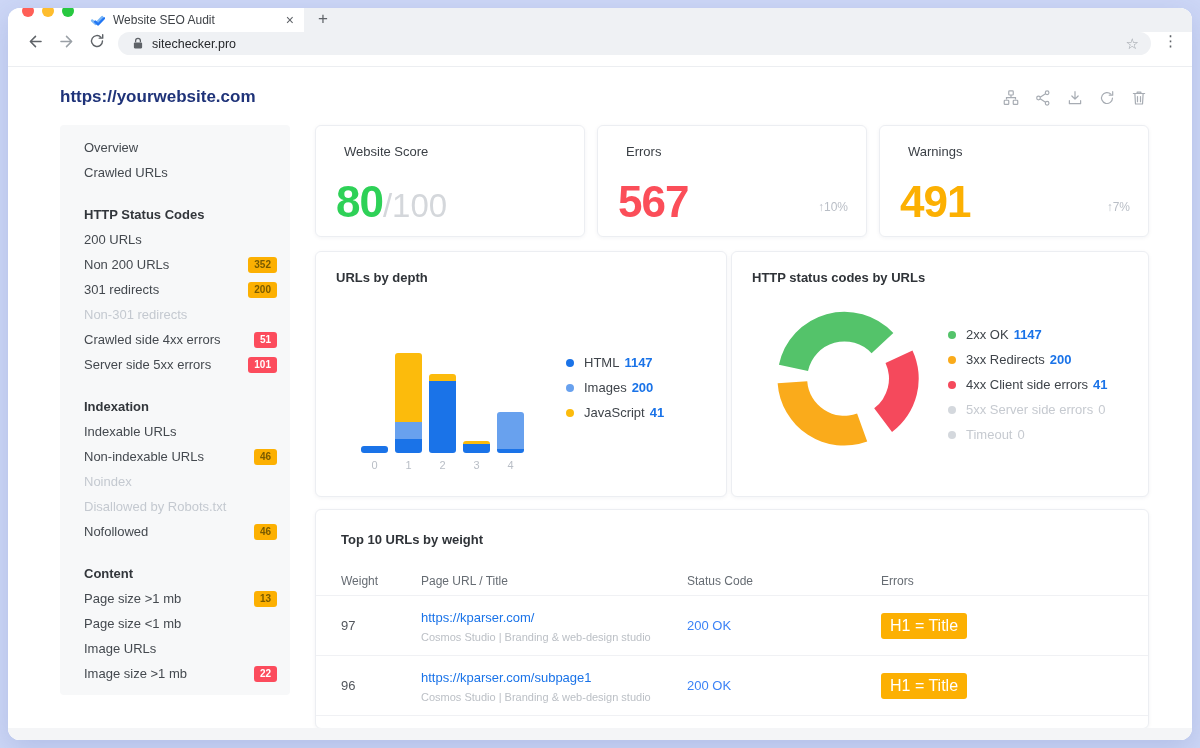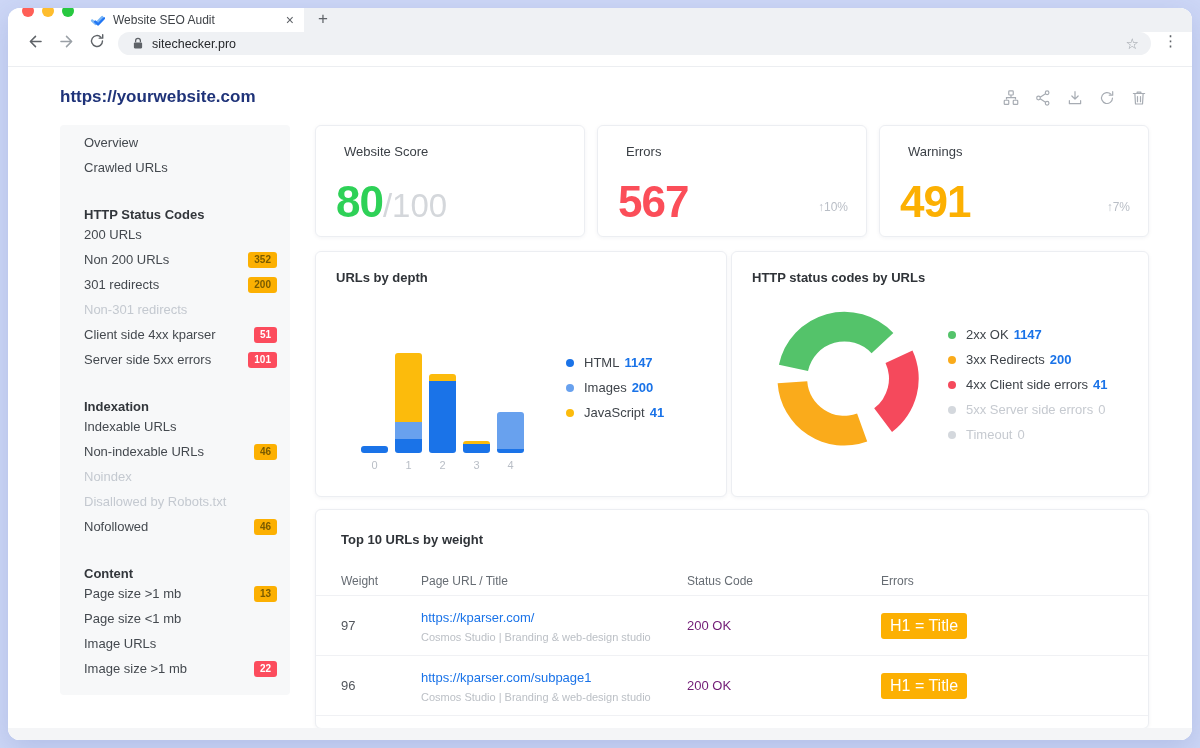--- a/index.html
+++ b/index.html
@@ -25,21 +25,21 @@
 
   
   .page{position:relative;height:673px;background:#fff}
   .headline{position:absolute;left:52px;top:20px;font-size:17px;font-weight:700;color:#1f3379}
   .actions{position:absolute;right:44px;top:22px;display:flex;gap:14px;align-items:center}
   .actions svg{display:block}
 
   .sidebar{position:absolute;left:52px;top:58px;width:230px;height:570px;background:#f7f8f9;border-radius:4px;padding:10px 13px 0 24px;box-sizing:border-box;font-size:13px}
   .side-section{margin-bottom:17px}
   .side-header{font-weight:700;color:#32363b;height:25px;display:flex;align-items:center}
-  .side-item{height:25px;display:flex;align-items:flex-start;color:#44494f;cursor:pointer}
+  .side-item{height:25px;display:flex;align-items:center;color:#44494f;cursor:pointer}
   .side-item.disabled{color:#c4c9d0}
   .side-item .lbl{flex:1}
   .badge{font-size:10px;font-weight:700;padding:2px 6px;border-radius:3px;line-height:1.2}
   .badge.orange{background:#fcb002;color:#7a5b00}
   .badge.red{background:#fc4c5d;color:#fff}
 
   .main{position:absolute;left:307px;top:58px;width:834px}
   .card{background:#fff;border:1px solid #eceef2;border-radius:6px;box-shadow:0 1px 4px rgba(25,39,80,.05);box-sizing:border-box}
   .stats{display:flex;gap:12px}
   .stat-card{flex:1;height:112px;position:relative;padding:18px 28px}
@@ -71,21 +71,21 @@
 
   .donut-svg{position:absolute;left:38px;top:54px}
 
   .table-card{margin-top:12px;height:220px;padding:0;overflow:hidden}
   .t-title{padding:22px 25px 0}
   .t-head{display:grid;grid-template-columns:80px 266px 194px 1fr;padding-left:25px;margin-top:20px;height:28px;align-items:center;font-size:12px;color:#666c73;border-bottom:1px solid #f0f1f4}
   .t-row{display:grid;grid-template-columns:80px 266px 194px 1fr;padding-left:25px;height:59px;align-items:center;border-bottom:1px solid #f0f1f4}
   .t-weight{font-size:13px;color:#53575d}
   .t-url{font-size:13px;color:#1a73e8;cursor:pointer;text-decoration:none}
   .t-sub{font-size:11px;color:#bcc0c6;margin-top:5px}
-  .t-status{font-size:13px;color:#701a75;font-weight:500}
+  .t-status{font-size:13px;color:#3b82f6;font-weight:500}
   .h1badge{display:inline-block;background:#fcb002;color:#fff;font-size:16px;padding:4px 9px;border-radius:3px;font-weight:500}
 
   .bottom-strip{position:absolute;left:0;right:0;bottom:0;height:12px;background:#f4f5f7}
 </style>
 </head>
 <body>
 
 <div class="window">
 
   <div class="tabstrip">
@@ -192,21 +192,21 @@
             <span class="badge orange">352</span>
           </div>
           <div class="side-item">
             <span class="lbl">301 redirects</span>
             <span class="badge orange">200</span>
           </div>
           <div class="side-item disabled">
             <span class="lbl">Non-301 redirects</span>
           </div>
           <div class="side-item">
-            <span class="lbl">Client side 4xx kparser</span>
+            <span class="lbl">Crawled side 4xx errors</span>
             <span class="badge red">51</span>
           </div>
           <div class="side-item">
             <span class="lbl">Server side 5xx errors</span>
             <span class="badge red">101</span>
           </div>
         </div>
         <div class="side-section">
           <div class="side-header">Indexation</div>
           <div class="side-item">

